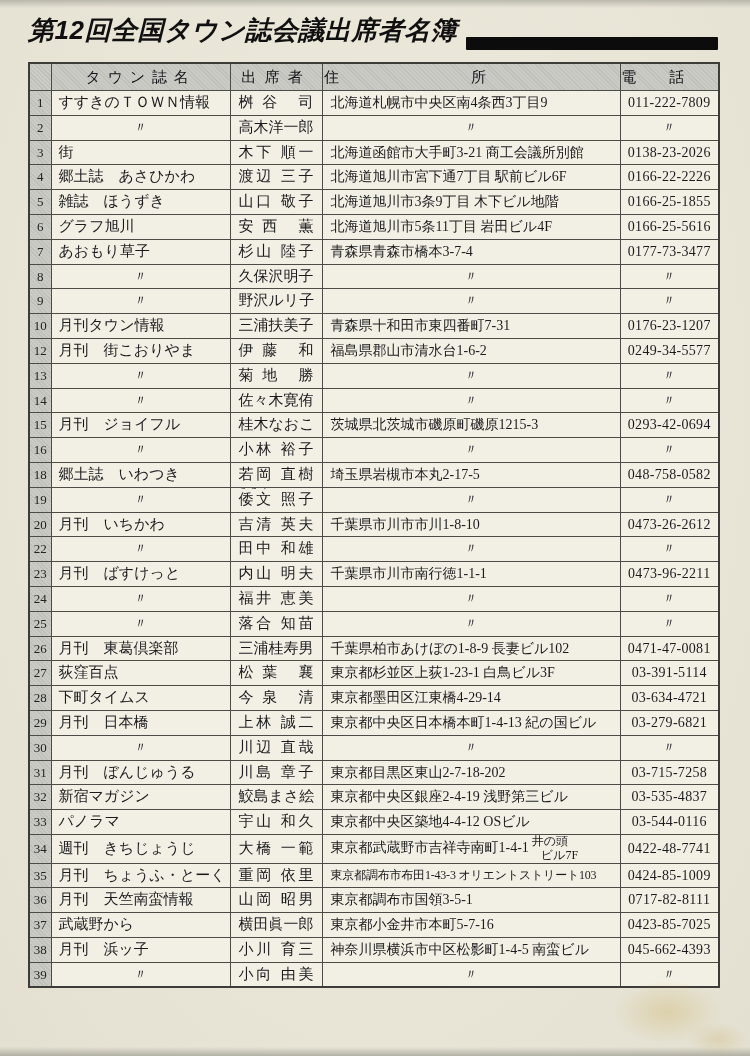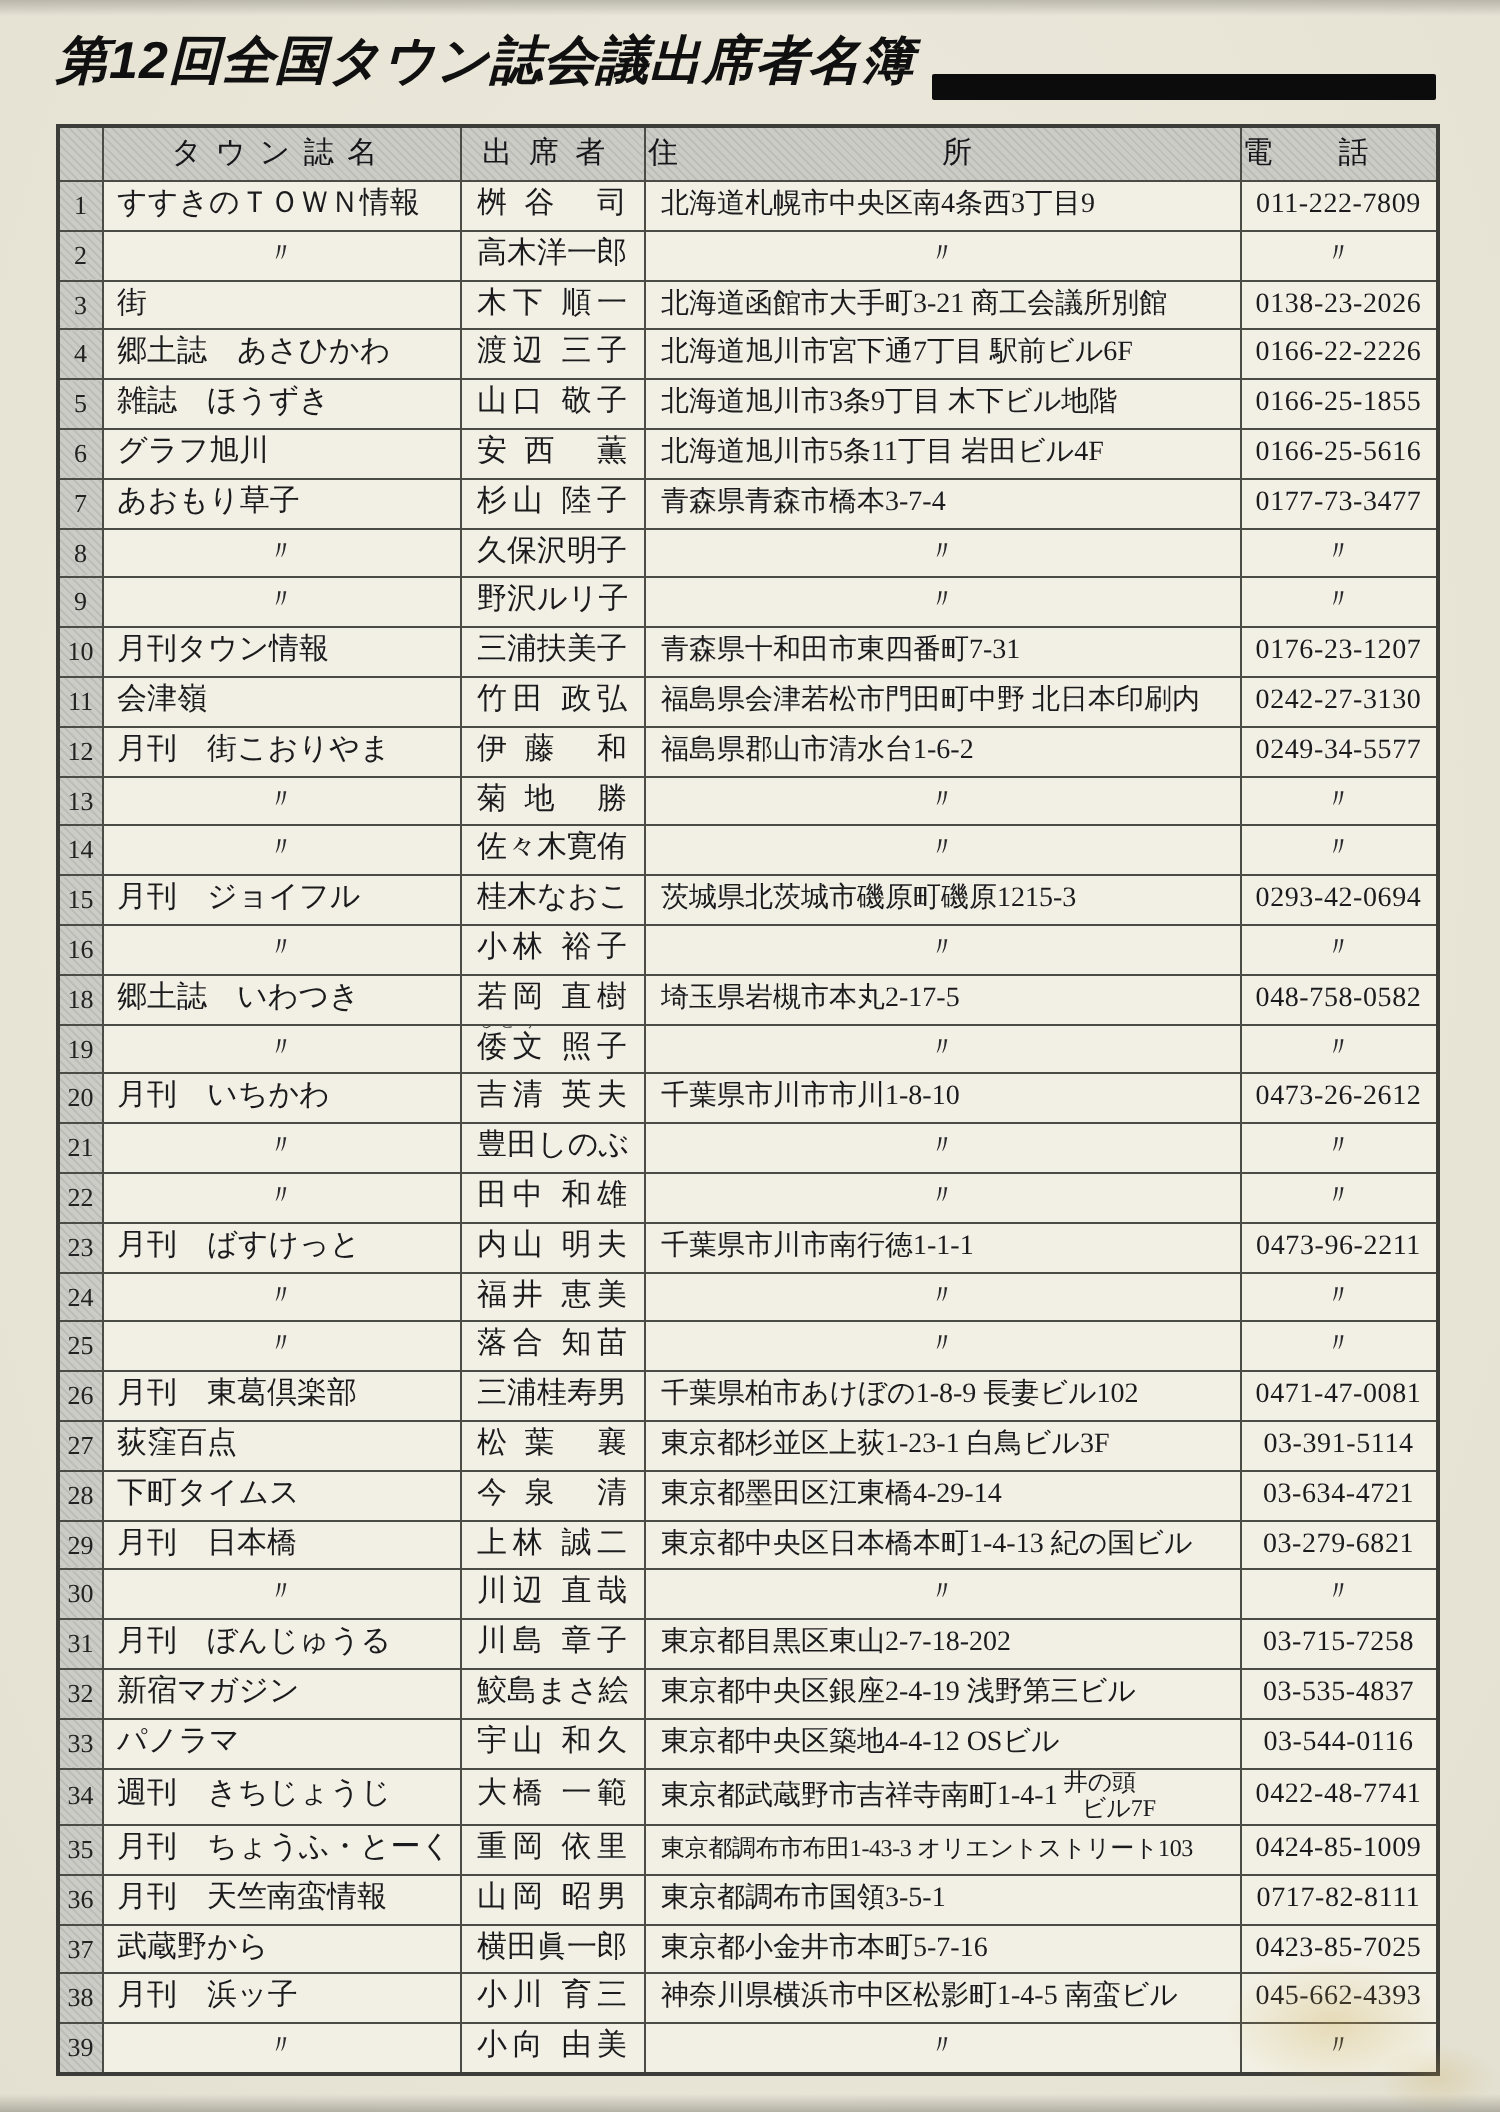--- a/index.html
+++ b/index.html
@@ -174,27 +174,20 @@
       <td class="phone ditto">〃</td>
     </tr>
         <tr>
       <td class="num">10</td>
       <td class="magazine">月刊タウン情報</td>
       <td class="attendee">三浦扶美子</td>
       <td class="address">青森県十和田市東四番町7-31</td>
       <td class="phone">0176-23-1207</td>
     </tr>
         <tr>
-      <td class="num">11</td>
-      <td class="magazine">会津嶺</td>
-      <td class="attendee">竹田 政弘</td>
-      <td class="address">福島県会津若松市門田町中野 北日本印刷内</td>
-      <td class="phone">0242-27-3130</td>
-    </tr>
-        <tr>
       <td class="num">12</td>
       <td class="magazine">月刊　街こおりやま</td>
       <td class="attendee">伊藤 和</td>
       <td class="address">福島県郡山市清水台1-6-2</td>
       <td class="phone">0249-34-5577</td>
     </tr>
         <tr>
       <td class="num">13</td>
       <td class="magazine ditto">〃</td>
       <td class="attendee">菊地 勝</td>
@@ -237,27 +230,20 @@
       <td class="phone ditto">〃</td>
     </tr>
         <tr>
       <td class="num">20</td>
       <td class="magazine">月刊　いちかわ</td>
       <td class="attendee">吉清 英夫</td>
       <td class="address">千葉県市川市市川1-8-10</td>
       <td class="phone">0473-26-2612</td>
     </tr>
         <tr>
-      <td class="num">21</td>
-      <td class="magazine ditto">〃</td>
-      <td class="attendee">豊田しのぶ</td>
-      <td class="address ditto">〃</td>
-      <td class="phone ditto">〃</td>
-    </tr>
-        <tr>
       <td class="num">22</td>
       <td class="magazine ditto">〃</td>
       <td class="attendee">田中 和雄</td>
       <td class="address ditto">〃</td>
       <td class="phone ditto">〃</td>
     </tr>
         <tr>
       <td class="num">23</td>
       <td class="magazine">月刊　ばすけっと</td>
       <td class="attendee">内山 明夫</td>

